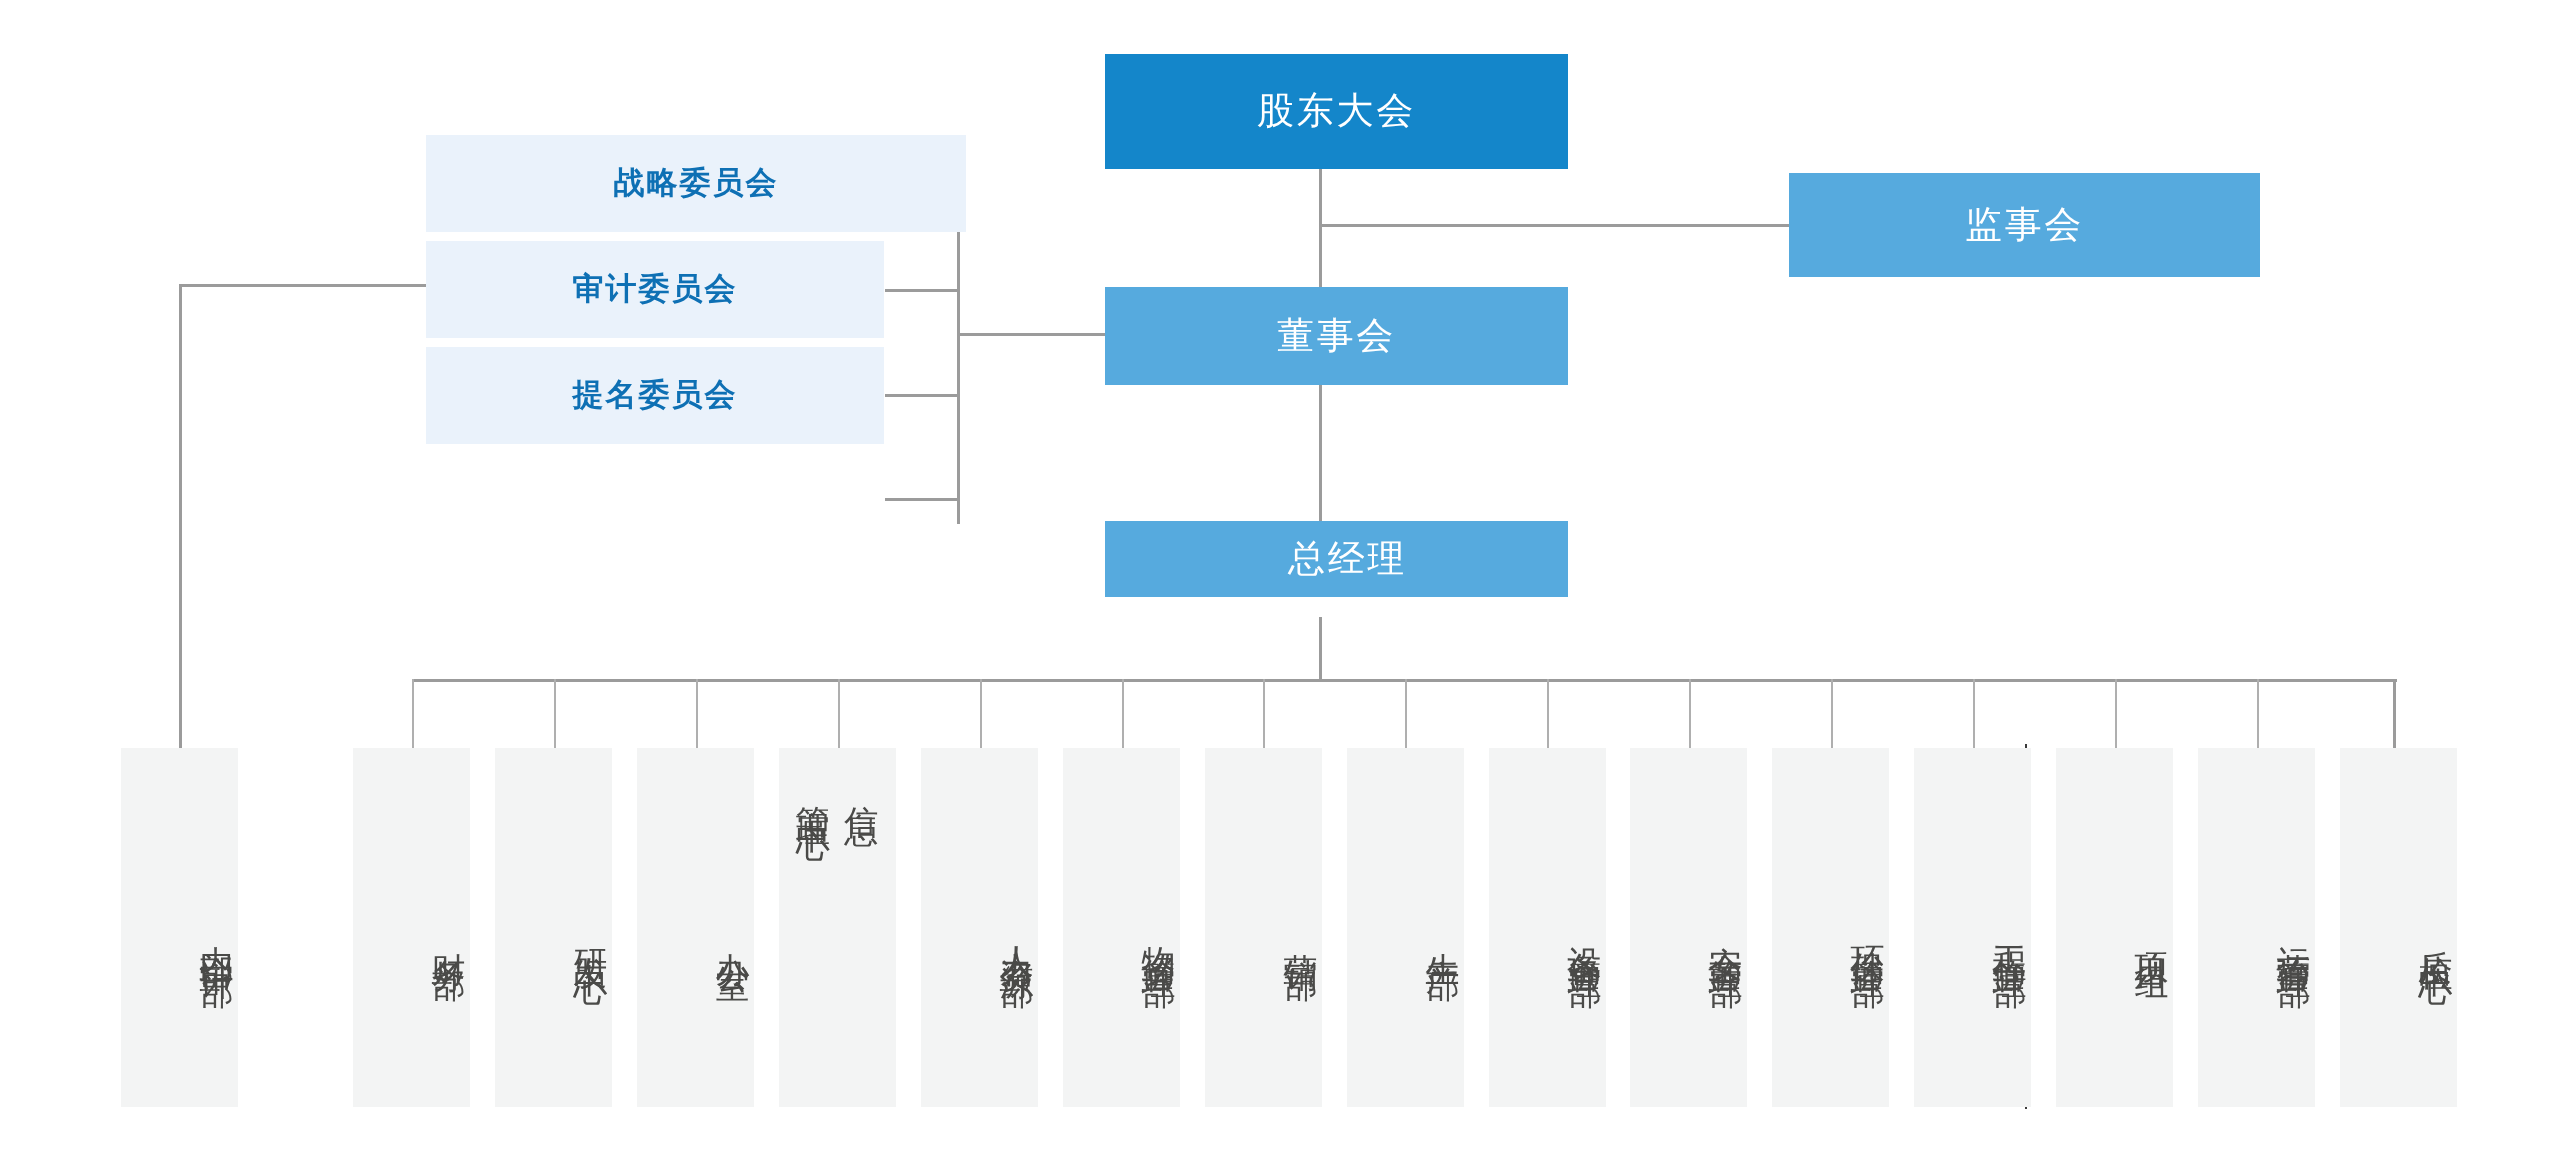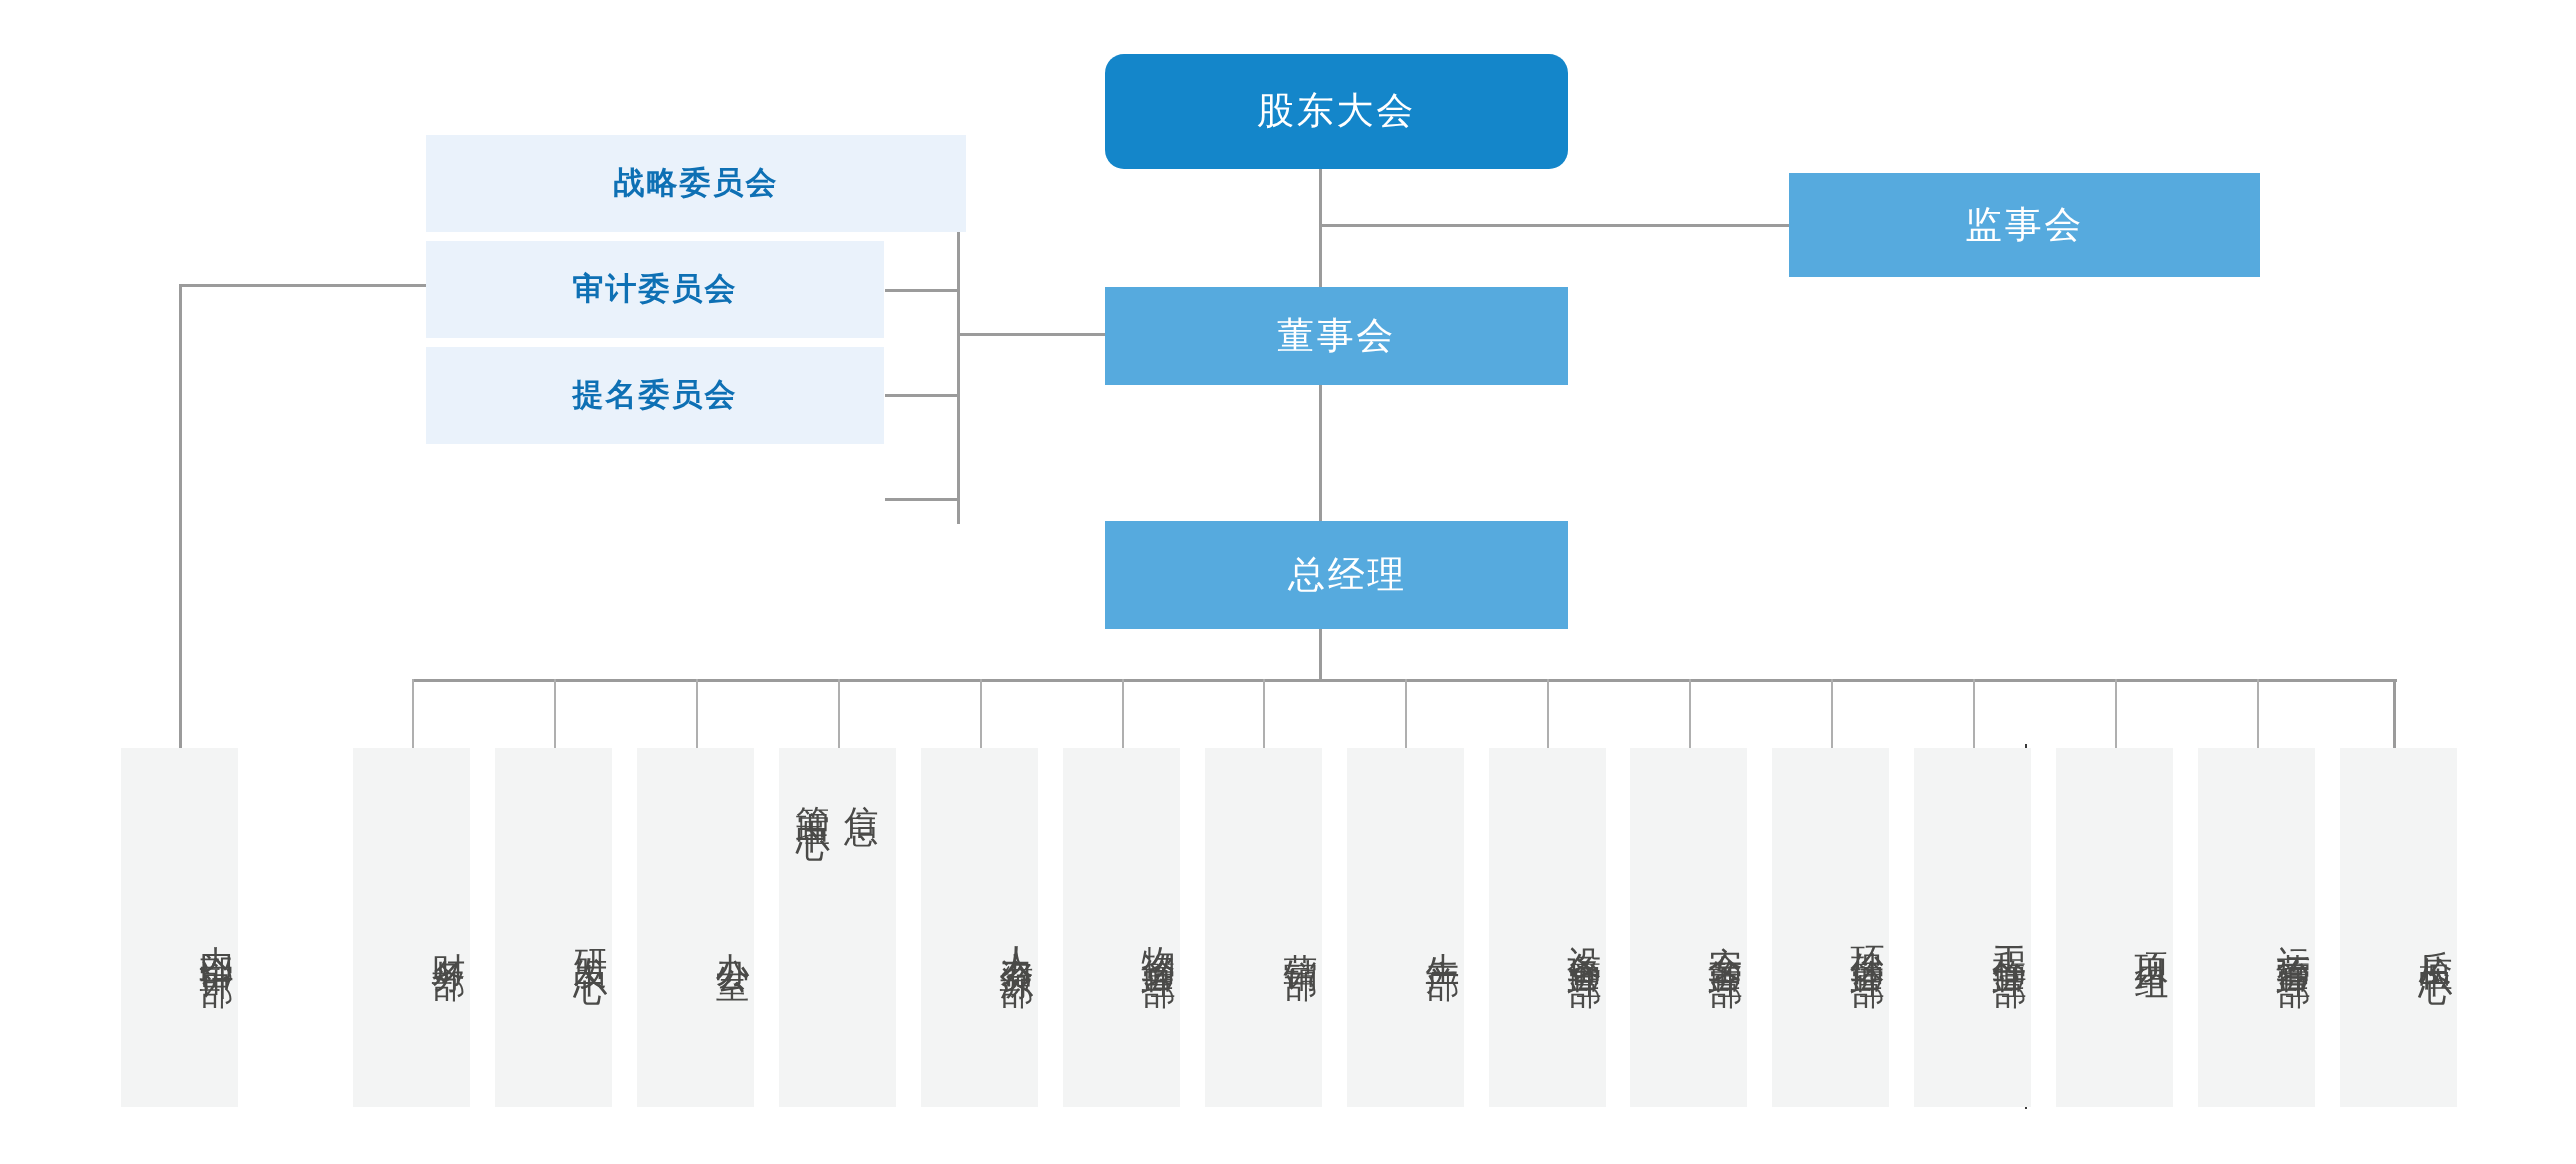--- a/index.html
+++ b/index.html
@@ -121,27 +121,27 @@
   <div class="ln thin-v" style="left:1547px; top:679px; height:69px;"></div>
   <div class="ln thin-v" style="left:1689px; top:679px; height:69px;"></div>
   <div class="ln thin-v" style="left:1831px; top:679px; height:69px;"></div>
   <div class="ln thin-v" style="left:1973px; top:679px; height:69px;"></div>
   <div class="ln thin-v" style="left:2115px; top:679px; height:69px;"></div>
   <div class="ln thin-v" style="left:2257px; top:679px; height:69px;"></div>
   <div class="ln v" style="left:2393px; top:679px; height:69px;"></div>
 
   <div class="divider" style="left:2025px; top:744px; height:365px;"></div>
 
-  <div class="node lvl-top" style="left:1105px; top:54px; width:463px; height:115px;border-radius:19px;">股东大会</div>
+  <div class="node lvl-top" style="left:1105px; top:54px; width:463px; height:115px;">股东大会</div>
 
   <div class="node lvl-mid" style="left:1789px; top:173px; width:471px; height:104px;">监事会</div>
 
   <div class="node lvl-mid" style="left:1105px; top:287px; width:463px; height:98px;text-align:right;">董事会</div>
 
-  <div class="node lvl-mid" style="left:1105px; top:521px; width:463px; height:108px;padding-left:22px;">总经理</div>
+  <div class="node lvl-mid" style="left:1105px; top:521px; width:463px; height:76px;padding-left:22px;">总经理</div>
 
   <div class="node lvl-comm" style="left:426px; top:135px; width:540px; height:97px;">战略委员会</div>
   <div class="node lvl-comm" style="left:426px; top:241px; width:458px; height:97px;">审计委员会</div>
   <div class="node lvl-comm" style="left:426px; top:347px; width:458px; height:97px;">提名委员会</div>
 
   <div class="node lvl-dept" style="left:121px; top:748px; width:117px; height:359px;">内部审计部</div>
 
   <div class="node lvl-dept" style="left:353px; top:748px; width:117px; height:359px;">财务部</div>
 
   <div class="node lvl-dept" style="left:495px; top:748px; width:117px; height:359px;">研发中心</div>

